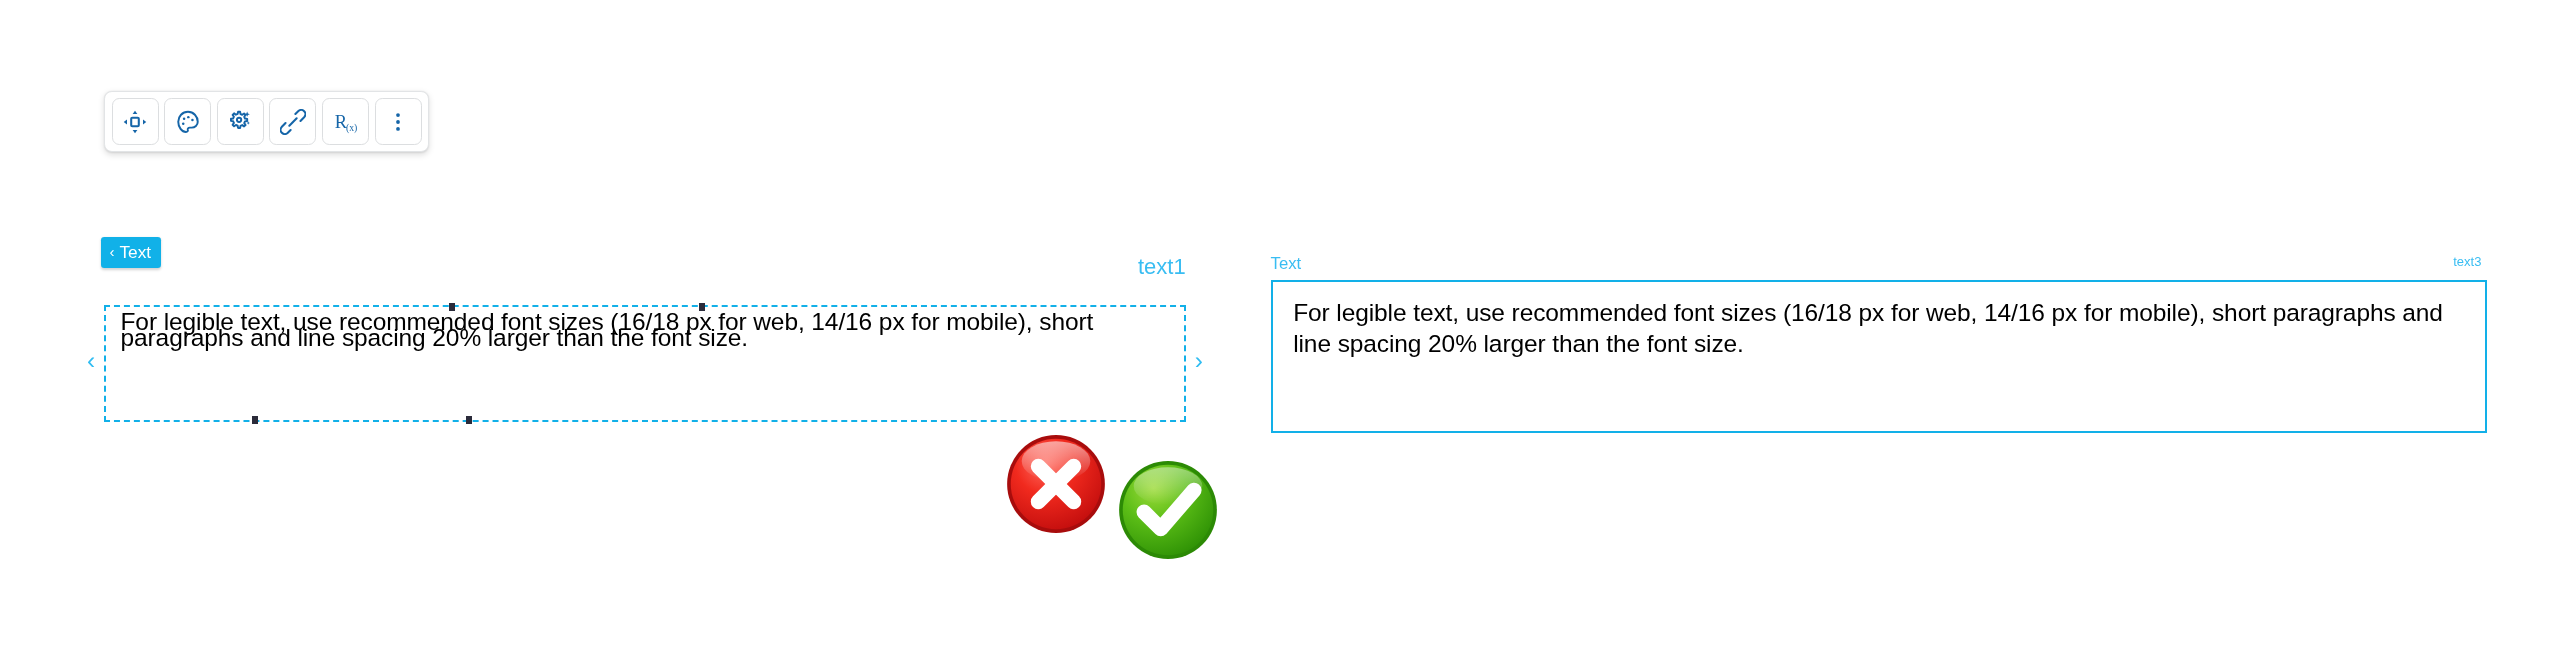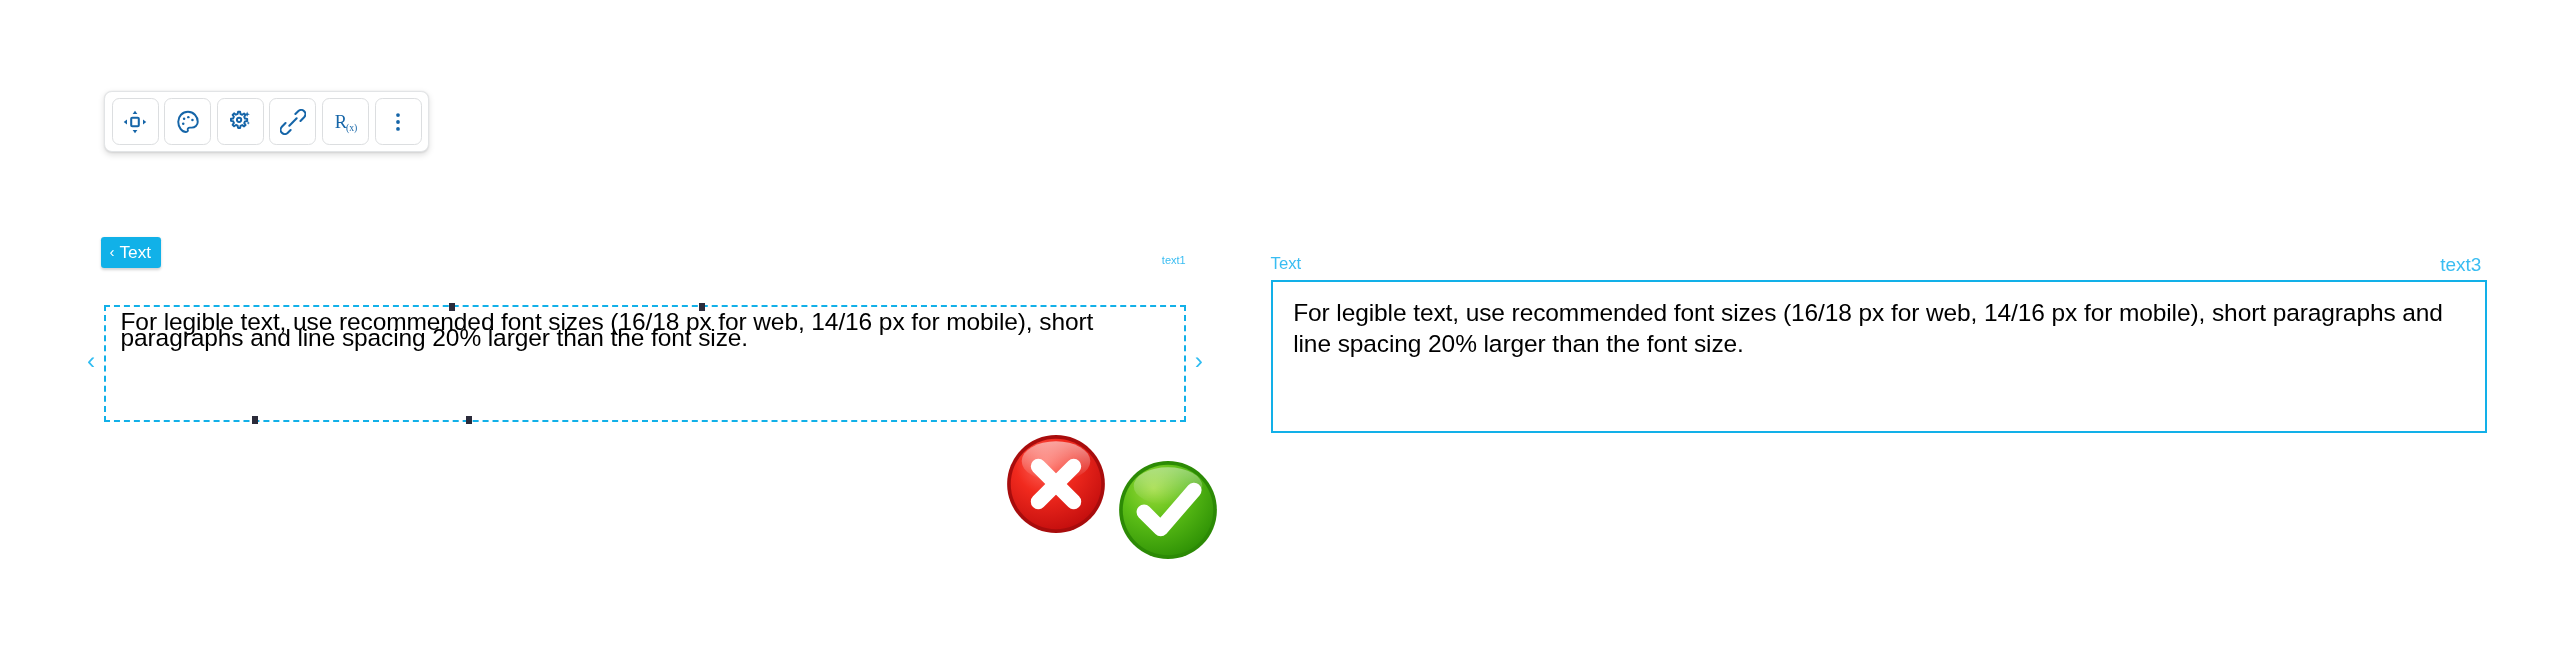--- a/index.html
+++ b/index.html
@@ -76,21 +76,21 @@
     position: absolute;
     left: 104px;
     top: 254px;
     width: 1094px;
     height: 223px;
   }
   #left-id-label {
     position: absolute;
     right: 12.3px;
     top: 0px;
-    font-size: 11px;
+    font-size: 22px;
     color: #39bdf2;
     white-space: nowrap;
   }
   #left-box {
     position: absolute;
     left: 0;
     top: 51px;
     width: 1082px;
     height: 117px;
     border: 2.8px dashed #12b0e8;
@@ -153,21 +153,21 @@
     left: 5.6px;
     top: 0px;
     font-size: 16.7px;
     color: #39bdf2;
     white-space: nowrap;
   }
   #right-id-label {
     position: absolute;
     right: 5.6px;
     top: 0px;
-    font-size: 19px;
+    font-size: 13px;
     color: #39bdf2;
     white-space: nowrap;
   }
   #right-box {
     position: absolute;
     left: 5.6px;
     top: 26px;
     width: 1216px;
     height: 153px;
     border: 2.8px solid #12b0e8;

